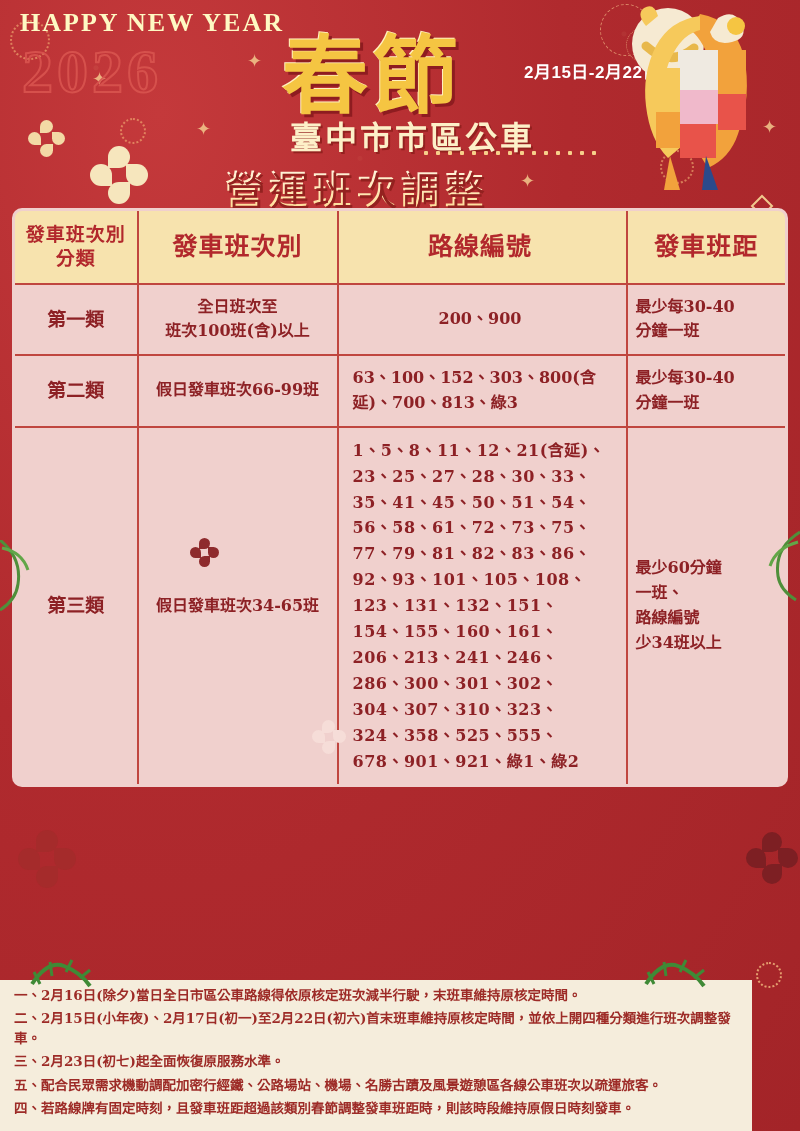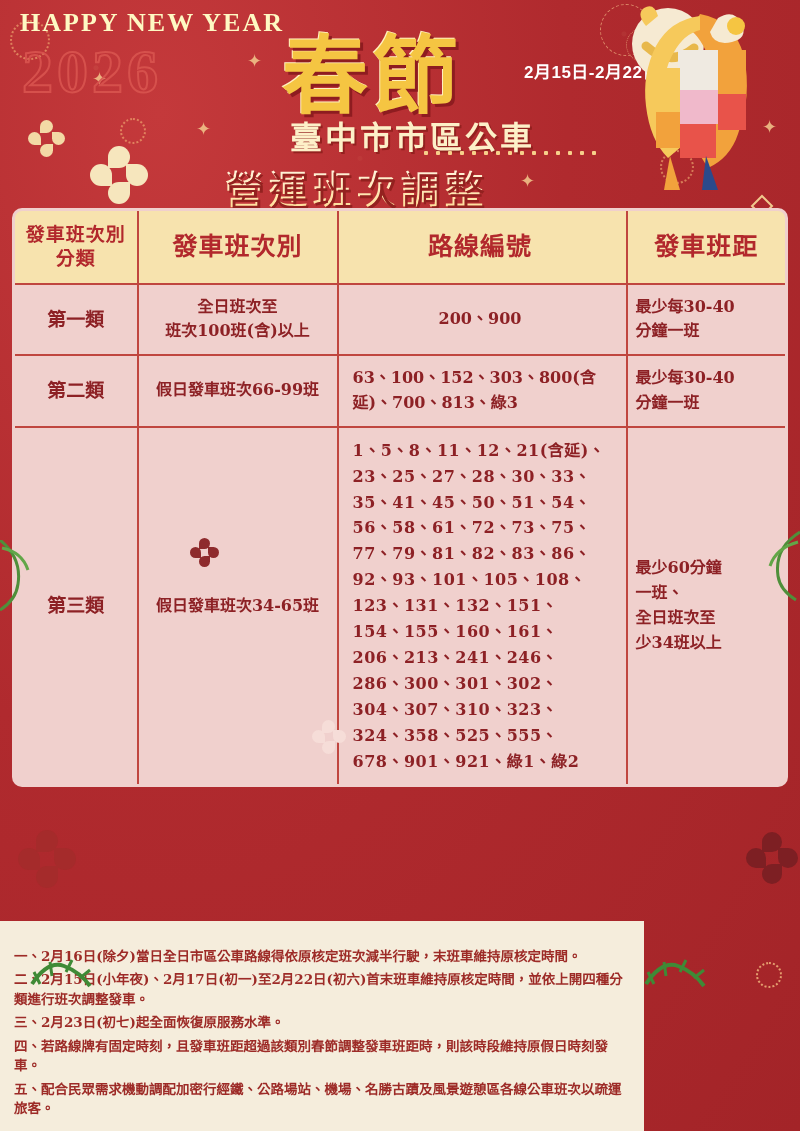--- a/index.html
+++ b/index.html
@@ -156,23 +156,23 @@
   tbody td:last-child { border-right: none; }
   .c-cat { width: 124px; text-align: center; font-size: 19px; }
   .c-freq { width: 200px; text-align: center; }
   .c-routes { text-align: left; padding-left: 14px; padding-right: 18px; }
   .c-routes.center { text-align: center; }
   .c-head { width: 160px; }
   .routes-big { line-height: 1.62; letter-spacing: .5px; }
 
   
   .notes {
-    position: absolute; left: 0; bottom: 0; width: 644px;
+    position: absolute; left: 0; bottom: 0; width: 752px;
     background: #f5eddc;
-    padding: 26px 14px 12px 14px;
+    padding: 6px 14px 12px 14px;
     z-index: 5;
   }
   .notes p {
     margin: 0 0 4px 0;
     color: #9d2b27;
     font-size: 13.5px;
     font-weight: bold;
     line-height: 1.45;
     font-family: "DejaVu Serif", serif;
   }
@@ -278,21 +278,21 @@
         <td class="c-routes">63、100、152、303、800(含延)、700、813、綠3</td>
         <td class="c-head" style="white-space:pre-line">最少每30-40
 分鐘一班</td>
       </tr>
       <tr>
         <td class="c-cat">第三類</td>
         <td class="c-freq">假日發車班次34-65班</td>
         <td class="c-routes routes-big">1、5、8、11、12、21(含延)、23、25、27、28、30、33、35、41、45、50、51、54、56、58、61、72、73、75、77、79、81、82、83、86、92、93、101、105、108、123、131、132、151、154、155、160、161、206、213、241、246、286、300、301、302、304、307、310、323、324、358、525、555、678、901、921、綠1、綠2</td>
         <td class="c-head" style="white-space:pre-line">最少60分鐘
 一班、
-全日班次至
+路線編號
 少34班以上</td>
       </tr>
     </tbody>
   </table>
 
   <div class="flower" style="left:178px;top:330px;color:#8e2b2d;width:30px;height:30px;z-index:6;">
     <span style="left:9px;top:0;width:11px;height:11px;"></span>
       <span style="left:18px;top:9px;width:11px;height:11px;transform:rotate(90deg);"></span>
     <span style="left:9px;top:18px;width:11px;height:11px;transform:rotate(180deg);"></span>
       <span style="left:0;top:9px;width:11px;height:11px;transform:rotate(270deg);"></span>
@@ -332,15 +332,15 @@
 <svg class="pine" style="right:90px;top:958px;" width="70" height="34" viewBox="0 0 70 34">
   <path d="M6 26 q16 -24 32 -18 q16 6 26 20" fill="none" stroke="#3f8a36" stroke-width="4"></path>
   <path d="M14 26 l-6 -12 M26 18 l-2 -14 M40 14 l6 -12 M54 20 l10 -8" stroke="#3f8a36" stroke-width="3"></path>
 </svg>
 <div class="dot-ring" style="right:18px;top:962px;width:26px;height:26px;border-color:rgba(255,210,140,.7);"></div>
 
 <div class="notes">
   <p>一、2月16日(除夕)當日全日市區公車路線得依原核定班次減半行駛，末班車維持原核定時間。</p>
   <p>二、2月15日(小年夜)、2月17日(初一)至2月22日(初六)首末班車維持原核定時間，並依上開四種分類進行班次調整發車。</p>
   <p>三、2月23日(初七)起全面恢復原服務水準。</p>
+  <p>五、配合民眾需求機動調配加密行經鐵、公路場站、機場、名勝古蹟及風景遊憩區各線公車班次以疏運旅客。</p>
   <p>四、若路線牌有固定時刻，且發車班距超過該類別春節調整發車班距時，則該時段維持原假日時刻發車。</p>
-  <p>五、配合民眾需求機動調配加密行經鐵、公路場站、機場、名勝古蹟及風景遊憩區各線公車班次以疏運旅客。</p>
 </div>
 
 </body></html>

